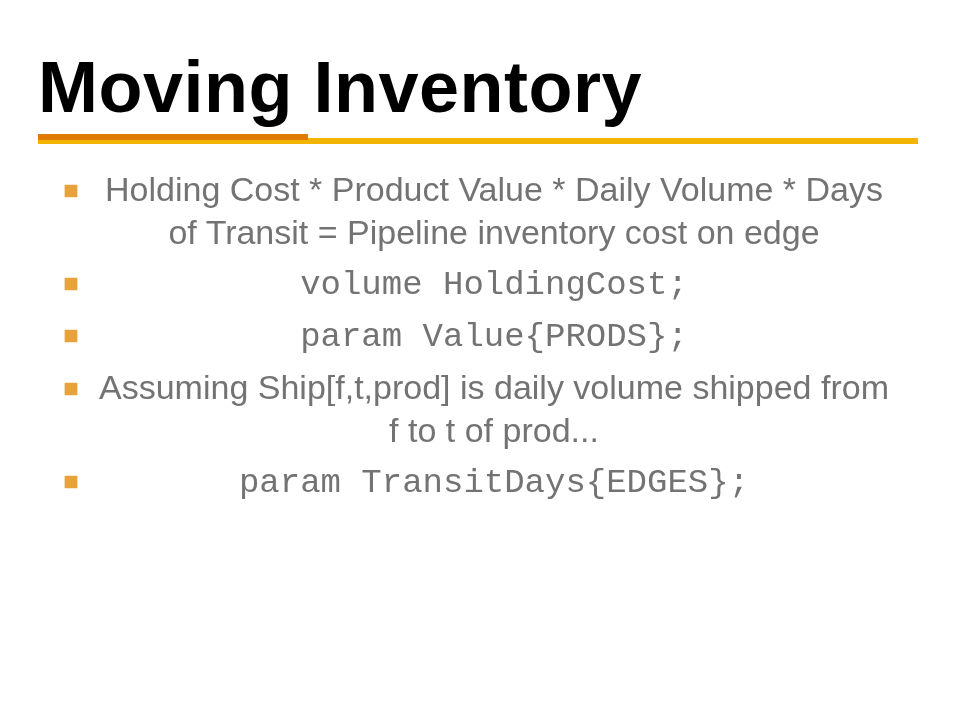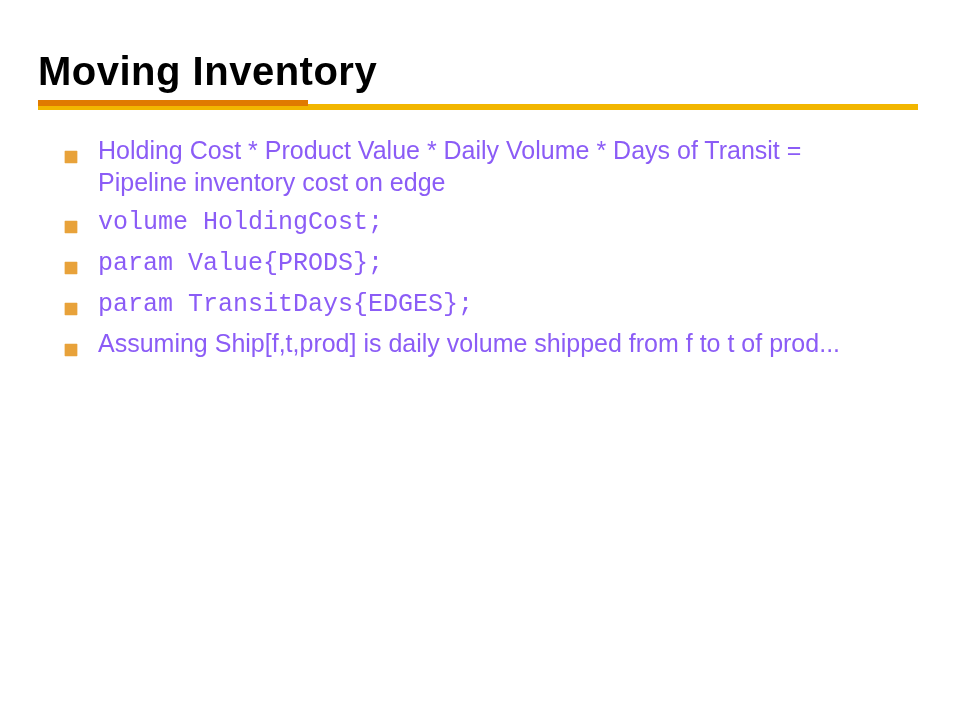--- a/index.html
+++ b/index.html
@@ -14,21 +14,21 @@
   .slide {
     position: relative;
     width: 960px;
     height: 720px;
     box-sizing: border-box;
     padding: 50px 40px 40px 60px;
   }
   .title {
     font-family: "Arial Black", Arial, sans-serif;
     font-weight: 900;
-    font-size: 40px;
+    font-size: 72px;
     letter-spacing: 0.5px;
     color: #000;
     margin: 0 0 1px -22px;
     line-height: 1.05;
   }
   .underline {
     position: relative;
     height: 12px;
     margin: 8px 0 22px -22px;
     width: 880px;
@@ -47,23 +47,24 @@
   }
   ul.bullets {
     list-style: none;
     margin: 0;
     padding: 0 30px 0 0;
   }
   ul.bullets > li {
     position: relative;
     padding-left: 38px;
     margin: 0 0 6px 0;
-    font-size: 25px;
+    font-size: 34px;
     line-height: 1.28;
-    color: #8b5cf6;
+    color: #737373;
+    text-align: center;
   }
   ul.bullets > li::before {
     content: "";
     position: absolute;
     left: 2px;
     top: 14px;
     width: 18px;
     height: 18px;
     background: #e8a23a;
     transform: rotate(45deg);
@@ -78,16 +79,16 @@
 <div class="slide">
   <h1 class="title">Moving Inventory</h1>
   <div class="underline">
     <div class="bar bar-yellow"></div>
     <div class="bar bar-orange"></div>
   </div>
   <ul class="bullets">
     <li><span class="serif">Holding Cost * Product Value * Daily Volume * Days of Transit = Pipeline inventory cost on edge</span></li>
     <li><span class="mono">volume HoldingCost;</span></li>
     <li><span class="mono">param Value{PRODS};</span></li>
+    <li><span class="serif">Assuming Ship[f,t,prod] is daily volume shipped from f to t of prod...</span></li>
     <li><span class="mono">param TransitDays{EDGES};</span></li>
-    <li><span class="serif">Assuming Ship[f,t,prod] is daily volume shipped from f to t of prod...</span></li>
   </ul>
 </div>
 
 </body></html>

